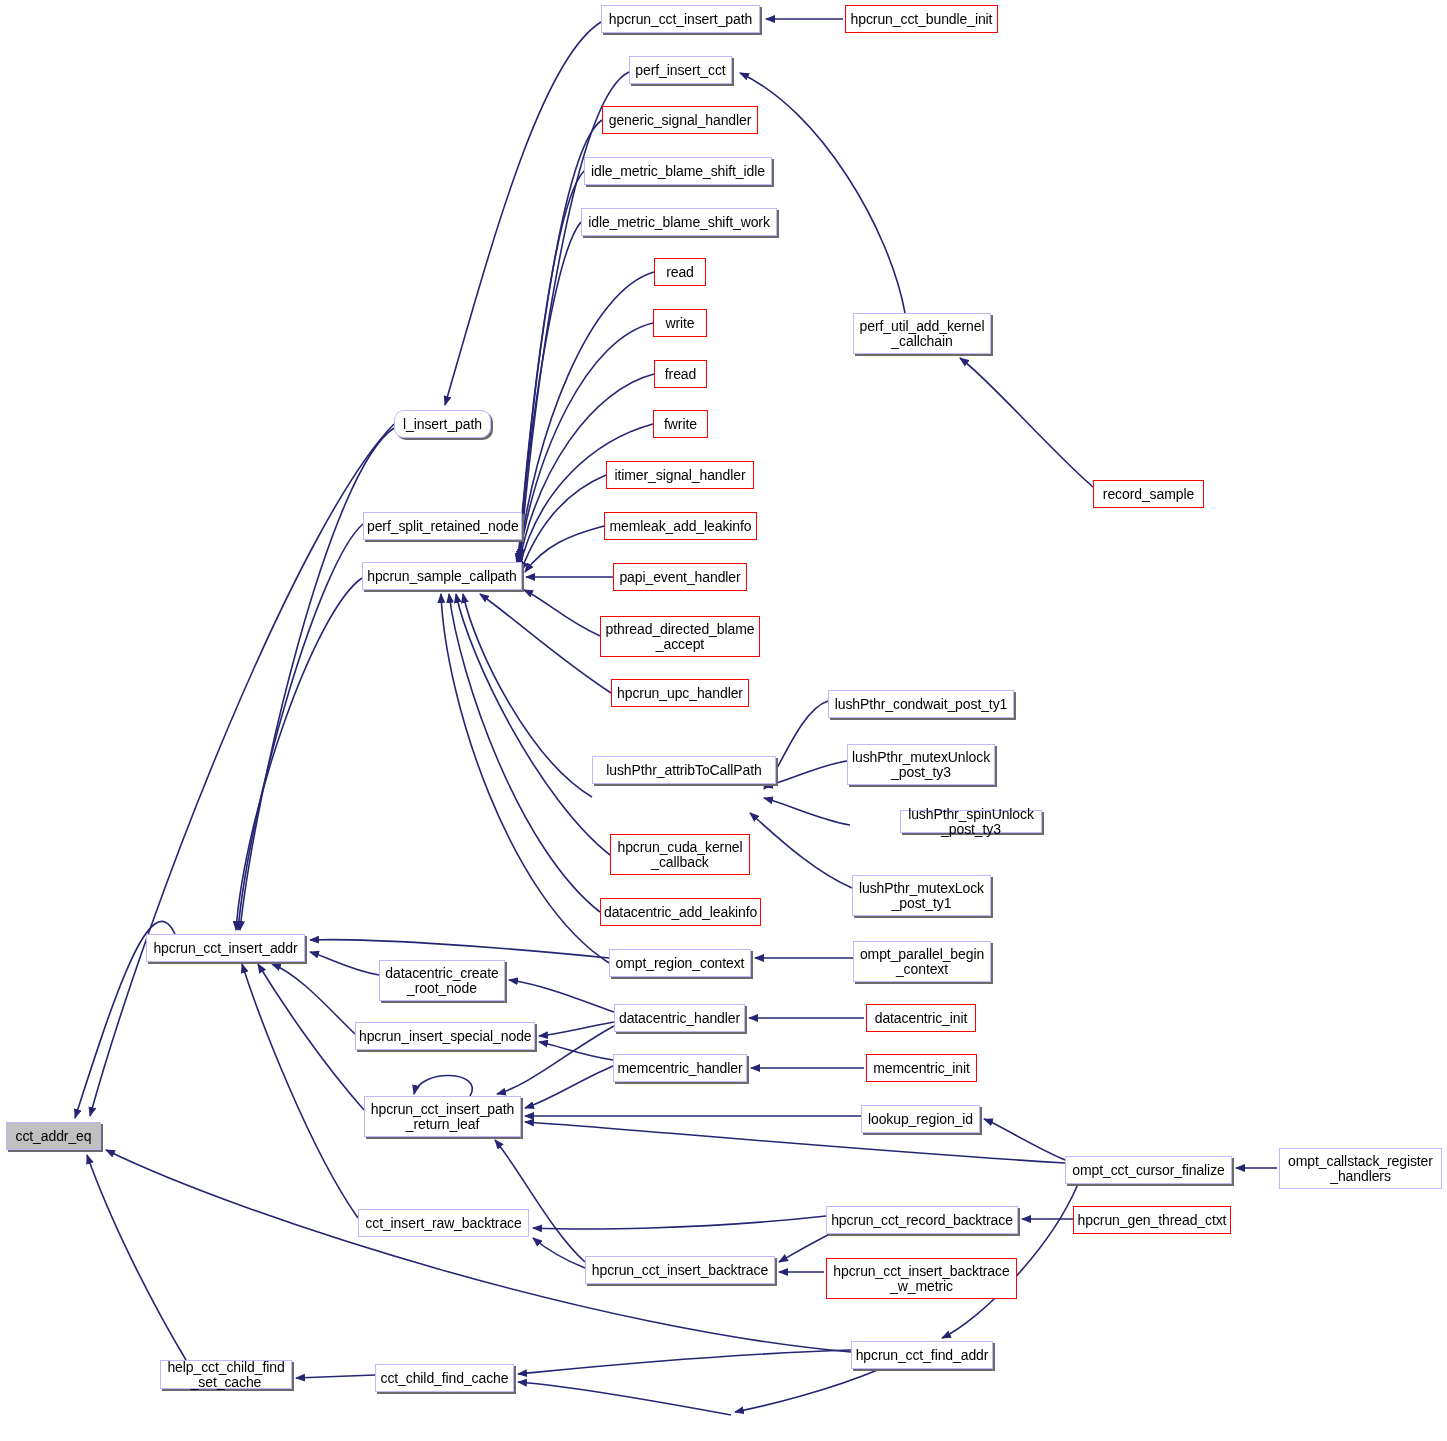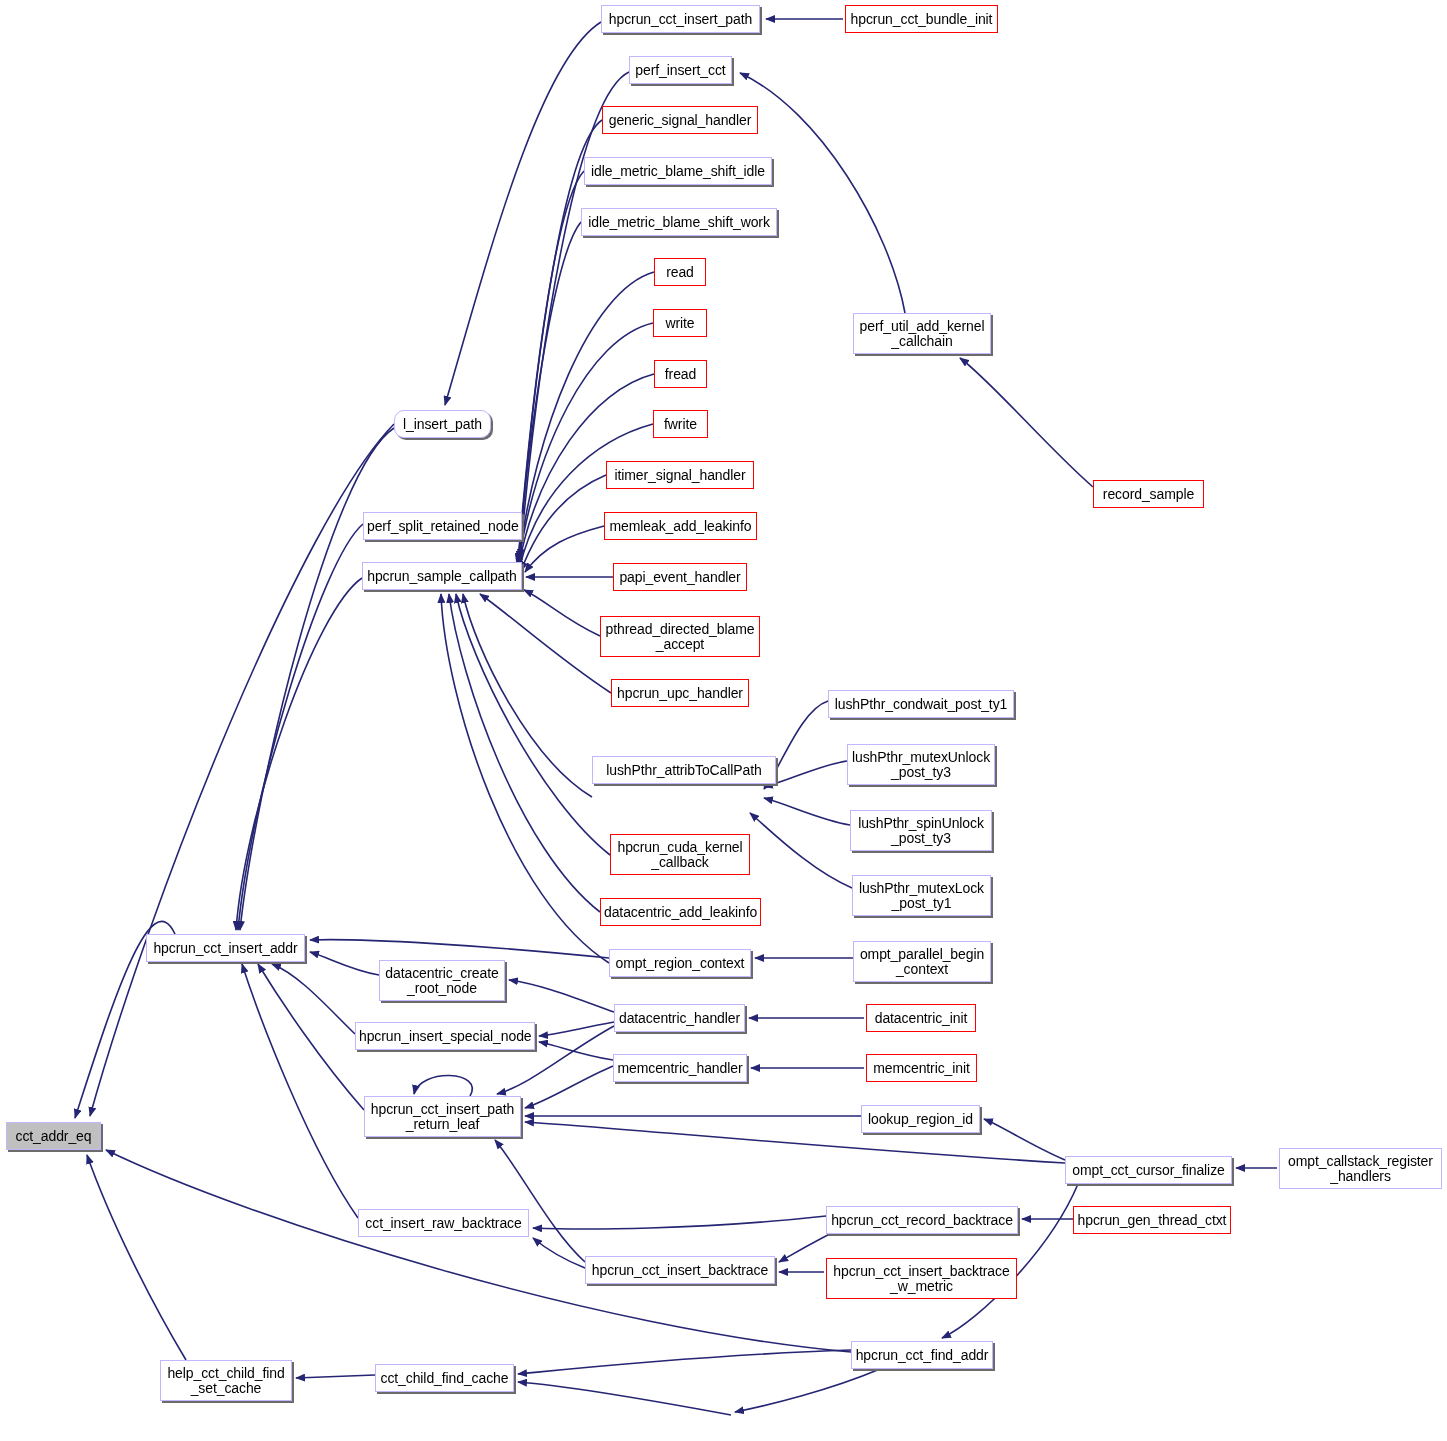--- a/index.html
+++ b/index.html
@@ -159,21 +159,21 @@
     <div class="node shadow" style="left: 853px; top: 313px; width: 138px; height: 41px;"><span class="node-label">perf_util_add_kernel
 _callchain</span></div>
     <div class="node red" style="left: 1093px; top: 480px; width: 111px; height: 28px;"><span class="node-label">record_sample</span></div>
     <div class="node shadow" style="left: 394px; top: 410px; width: 97px; height: 28px; border-radius: 10px;"><span class="node-label">l_insert_path</span></div>
     <div class="node shadow" style="left: 363px; top: 512px; width: 159px; height: 28px;"><span class="node-label">perf_split_retained_node</span></div>
     <div class="node shadow" style="left: 362px; top: 562px; width: 160px; height: 28px;"><span class="node-label">hpcrun_sample_callpath</span></div>
     <div class="node shadow" style="left: 828px; top: 690px; width: 186px; height: 28px;"><span class="node-label">lushPthr_condwait_post_ty1</span></div>
     <div class="node shadow" style="left: 847px; top: 744px; width: 148px; height: 41px; justify-content: center;"><span class="node-label">lushPthr_mutexUnlock
 _post_ty3</span></div>
     <div class="node shadow" style="left: 592px; top: 756px; width: 184px; height: 28px;"><span class="node-label">lushPthr_attribToCallPath</span></div>
-    <div class="node shadow" style="left: 850px; top: 810px; width: 142px; height: 41px; justify-content: flex-end;"><span class="node-label">lushPthr_spinUnlock
+    <div class="node shadow" style="left: 900px; top: 810px; width: 142px; height: 23px; justify-content: flex-end;"><span class="node-label">lushPthr_spinUnlock
 _post_ty3</span></div>
     <div class="node red" style="left: 610px; top: 834px; width: 140px; height: 41px;"><span class="node-label">hpcrun_cuda_kernel
 _callback</span></div>
     <div class="node shadow" style="left: 852px; top: 875px; width: 139px; height: 41px;"><span class="node-label">lushPthr_mutexLock
 _post_ty1</span></div>
     <div class="node red" style="left: 600px; top: 898px; width: 161px; height: 28px;"><span class="node-label">datacentric_add_leakinfo</span></div>
     <div class="node shadow" style="left: 146px; top: 934px; width: 159px; height: 28px;"><span class="node-label">hpcrun_cct_insert_addr</span></div>
     <div class="node shadow" style="left: 609px; top: 949px; width: 142px; height: 28px;"><span class="node-label">ompt_region_context</span></div>
     <div class="node shadow" style="left: 853px; top: 941px; width: 138px; height: 41px;"><span class="node-label">ompt_parallel_begin
 _context</span></div>
@@ -190,17 +190,17 @@
     <div class="node shadow" style="left: 1065px; top: 1156px; width: 167px; height: 28px;"><span class="node-label">ompt_cct_cursor_finalize</span></div>
     <div class="node" style="left: 1279px; top: 1148px; width: 163px; height: 41px;"><span class="node-label">ompt_callstack_register
 _handlers</span></div>
     <div class="node" style="left: 358px; top: 1209px; width: 171px; height: 28px;"><span class="node-label">cct_insert_raw_backtrace</span></div>
     <div class="node shadow" style="left: 826px; top: 1206px; width: 192px; height: 28px;"><span class="node-label">hpcrun_cct_record_backtrace</span></div>
     <div class="node red" style="left: 1073px; top: 1206px; width: 158px; height: 28px;"><span class="node-label">hpcrun_gen_thread_ctxt</span></div>
     <div class="node shadow" style="left: 585px; top: 1256px; width: 190px; height: 28px;"><span class="node-label">hpcrun_cct_insert_backtrace</span></div>
     <div class="node red" style="left: 826px; top: 1258px; width: 191px; height: 41px;"><span class="node-label">hpcrun_cct_insert_backtrace
 _w_metric</span></div>
     <div class="node shadow" style="left: 851px; top: 1341px; width: 142px; height: 28px;"><span class="node-label">hpcrun_cct_find_addr</span></div>
-    <div class="node shadow" style="left: 160px; top: 1360px; width: 132px; height: 41px;"><span class="node-label">help_cct_child_find
+    <div class="node shadow" style="left: 160px; top: 1360px; width: 132px; height: 29px;"><span class="node-label">help_cct_child_find
 _set_cache</span></div>
     <div class="node shadow" style="left: 375px; top: 1364px; width: 139px; height: 28px;"><span class="node-label">cct_child_find_cache</span></div>
     <div class="node shadow" style="left: 630px; top: 1480px; width: 81px; height: 28px; padding-left: 26px;"><span class="node-label">merge_or_join</span></div>
   </div>
 
 </body></html>

